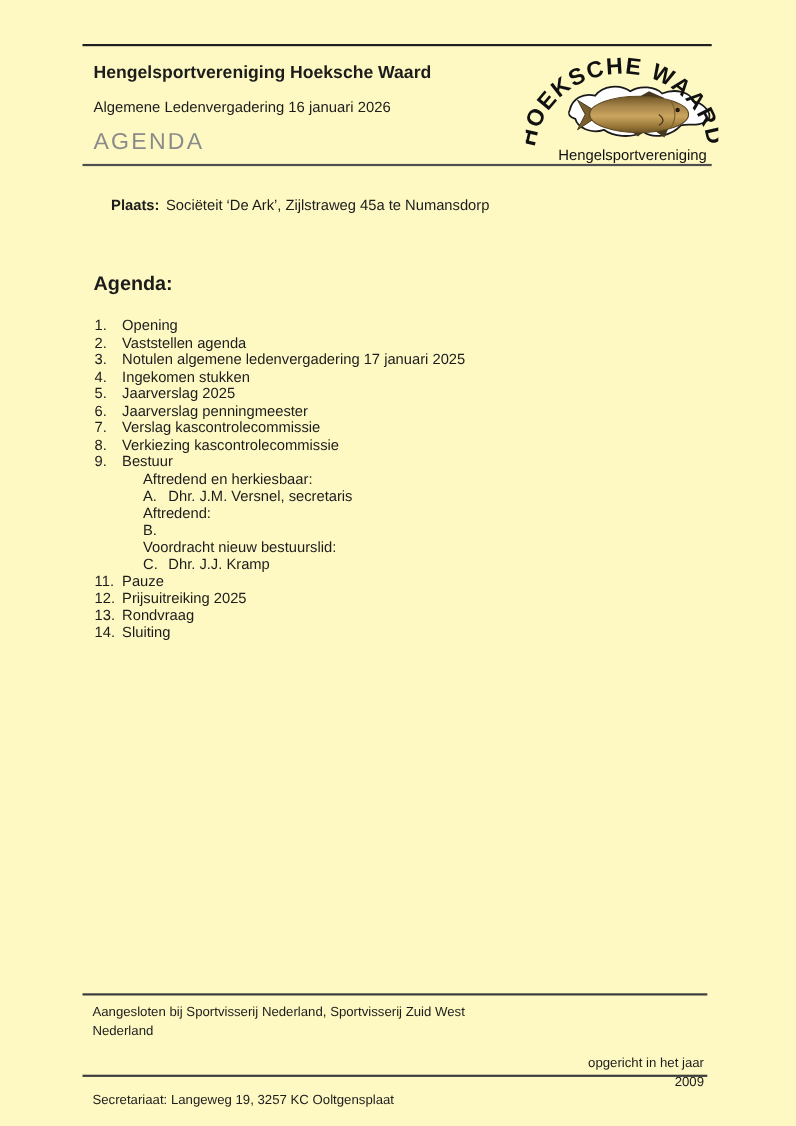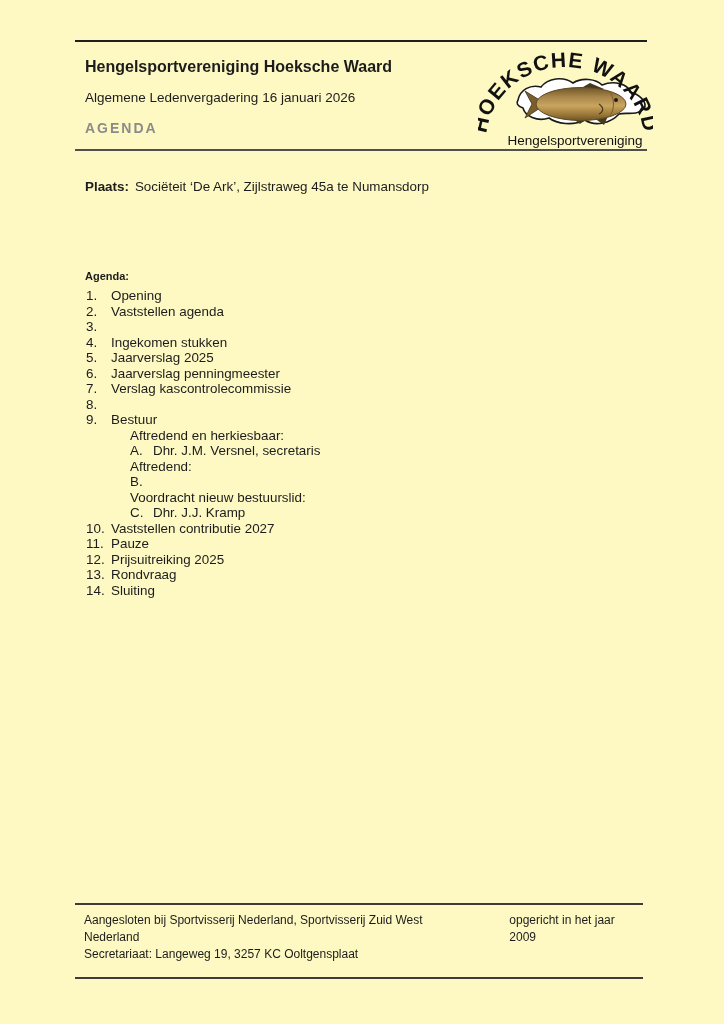--- a/index.html
+++ b/index.html
@@ -10,41 +10,41 @@
   }
   .abs{position:absolute;}
   .rule{position:absolute;background:#222;height:2px;}
   .rule-top{left:75px;top:40px;width:572px;background:#1f1f1f;}
   .rule-mid{left:75px;top:149px;width:572px;background:#4f4f4f;}
   .rule-f1{left:75px;top:903px;width:568px;background:#3c3c3c;}
   .rule-f2{left:75px;top:977px;width:568px;background:#3c3c3c;}
 
   .club-name{left:85px;top:57px;font-size:16px;font-weight:bold;line-height:19px;}
   .meeting-title{left:85px;top:89px;font-size:13.5px;line-height:17px;}
-  .doc-type{left:85px;top:116px;font-size:14px;font-weight:bold;letter-spacing:2px;color:#8b8b8b;line-height:25px;}
+  .doc-type{left:85px;top:116px;font-size:21px;font-weight:normal;letter-spacing:2px;color:#8b8b8b;line-height:25px;}
 
   .logo{left:478px;top:44px;width:175px;height:106px;}
 
   .meta-row{left:85px;font-size:13.4px;line-height:16px;}
   .meta-row .lbl{font-weight:bold;}
   .meta-row .val{margin-left:6px;}
-  .plaats-row{top:179px;}
+  .plaats-row{top:179px;margin-left:16px;}
   .opening-row{top:211px;}
 
-  .agenda-heading{left:85px;top:268px;font-size:11px;font-weight:bold;line-height:16px;}
+  .agenda-heading{left:85px;top:250px;font-size:18px;font-weight:bold;line-height:16px;}
 
   .agenda-list{left:86px;top:288px;width:480px;font-size:13.4px;line-height:15.5px;}
   .row{display:flex;}
   .row .mk{flex:0 0 25px;}
   .row.sub{padding-left:44px;}
   .row.sub .mk{flex:0 0 23px;}
 
   .footer{left:84px;top:912px;width:556px;font-size:12px;line-height:17px;}
   .f-line{display:flex;gap:42px;}
-  .f-right{margin-left:auto;text-align:left;}
+  .f-right{margin-left:auto;text-align:right;margin-top:46px;}
 </style>
 </head>
 <body>
 
 <div class="page">
 
   <div class="rule rule-top"></div>
 
   <div class="abs club-name">Hengelsportvereniging Hoeksche Waard</div>
   <div class="abs meeting-title">Algemene Ledenvergadering 16 januari 2026</div>
@@ -98,39 +98,41 @@
     <div class="row">
         <span class="mk">1.</span>
         <span class="tx">Opening</span>
       </div>
     <div class="row">
         <span class="mk">2.</span>
         <span class="tx">Vaststellen agenda</span>
       </div>
     <div class="row">
         <span class="mk">3.</span>
+        <span class="tx">Notulen algemene ledenvergadering 17 januari 2025</span>
       </div>
     <div class="row">
         <span class="mk">4.</span>
         <span class="tx">Ingekomen stukken</span>
       </div>
     <div class="row">
         <span class="mk">5.</span>
         <span class="tx">Jaarverslag 2025</span>
       </div>
     <div class="row">
         <span class="mk">6.</span>
         <span class="tx">Jaarverslag penningmeester</span>
       </div>
     <div class="row">
         <span class="mk">7.</span>
         <span class="tx">Verslag kascontrolecommissie</span>
       </div>
     <div class="row">
         <span class="mk">8.</span>
+        <span class="tx">Verkiezing kascontrolecommissie</span>
       </div>
     <div class="row">
         <span class="mk">9.</span>
         <span class="tx">Bestuur</span>
       </div>
     <div class="row sub">
         <span class="tx">Aftredend en herkiesbaar:</span>
       </div>
     <div class="row sub">
         <span class="mk">A.</span>
@@ -141,24 +143,20 @@
       </div>
     <div class="row sub">
         <span class="mk">B.</span>
       </div>
     <div class="row sub">
         <span class="tx">Voordracht nieuw bestuurslid:</span>
       </div>
     <div class="row sub">
         <span class="mk">C.</span>
         <span class="tx">Dhr. J.J. Kramp</span>
-      </div>
-    <div class="row">
-        <span class="mk">10.</span>
-        <span class="tx">Vaststellen contributie 2027</span>
       </div>
     <div class="row">
         <span class="mk">11.</span>
         <span class="tx">Pauze</span>
       </div>
     <div class="row">
         <span class="mk">12.</span>
         <span class="tx">Prijsuitreiking 2025</span>
       </div>
     <div class="row">

